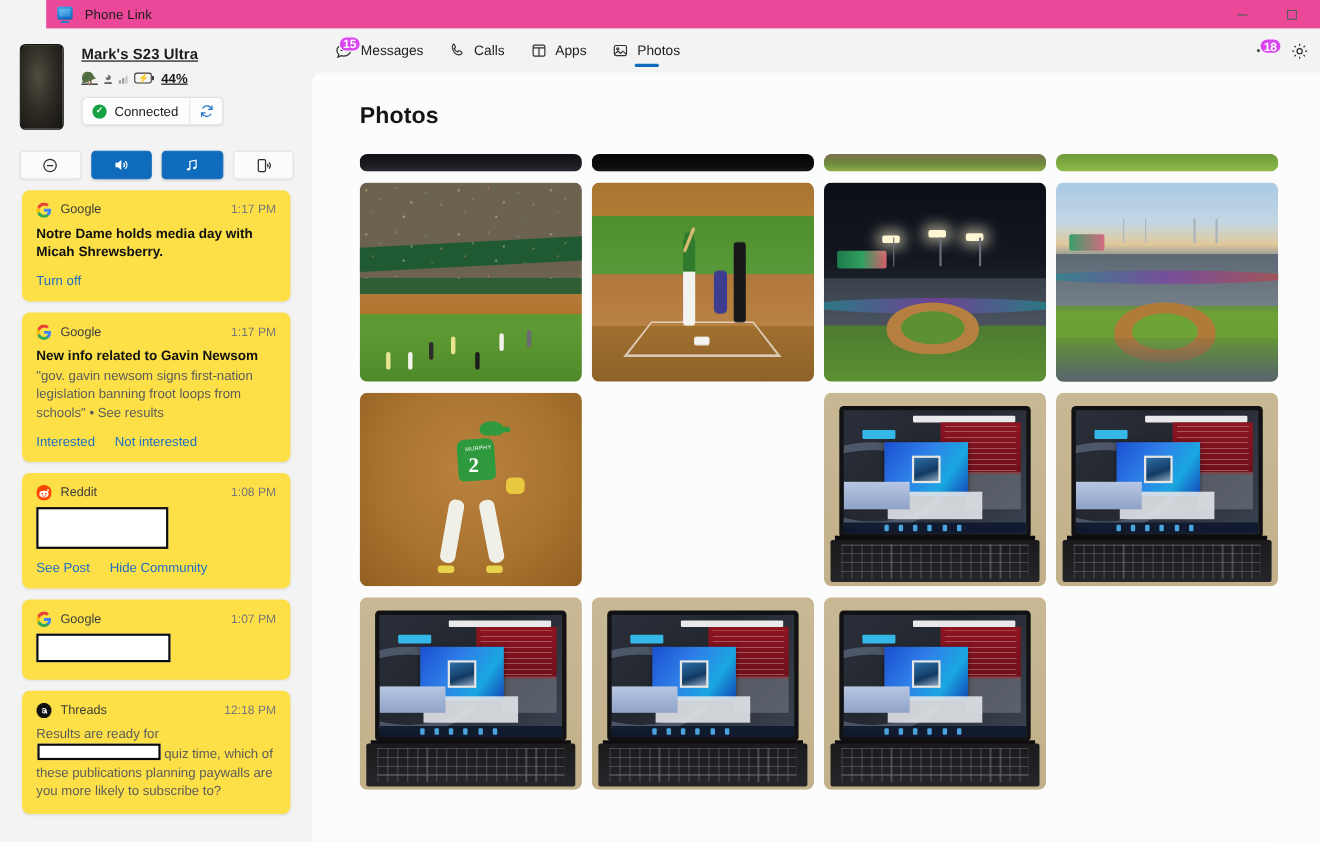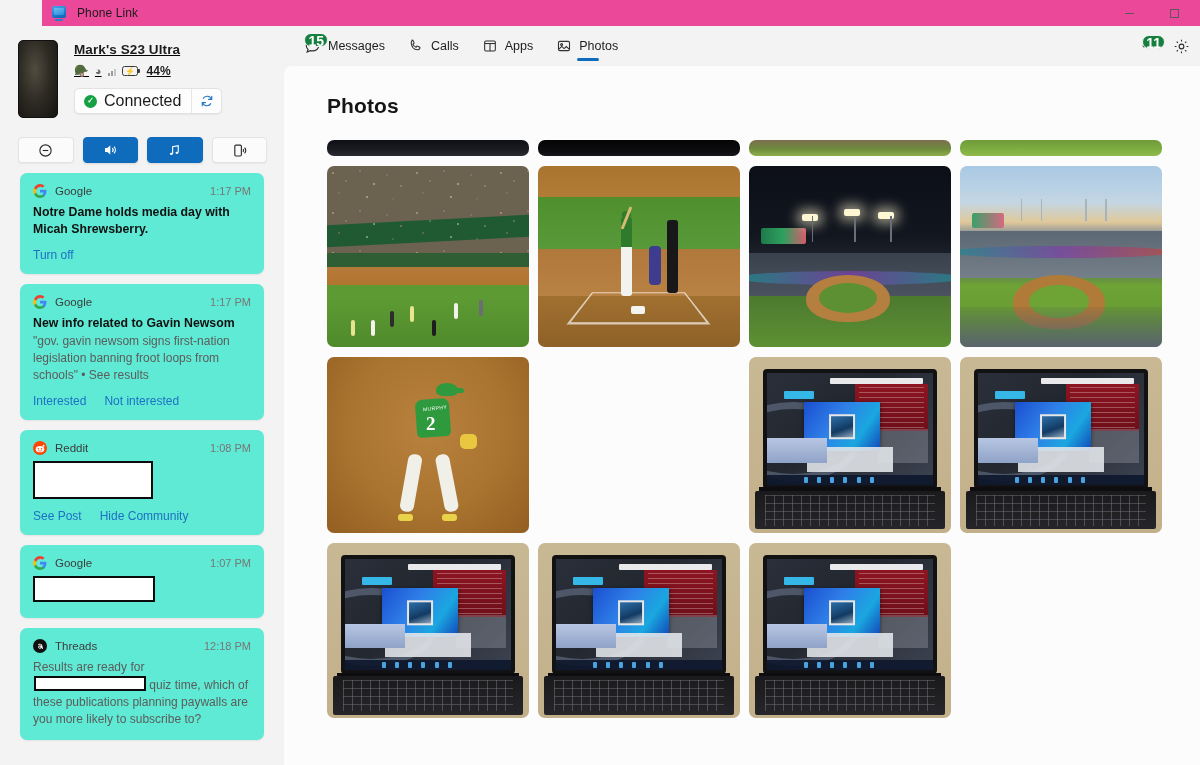--- a/index.html
+++ b/index.html
@@ -77,21 +77,21 @@
     background: #fdfdfd; border: 1px solid #e2e2e2; border-radius: 5px;
     box-shadow: 0 1px 1.5px rgba(0,0,0,.06);
     height: 26px; overflow: hidden;
   }
   .conn-main { display:flex; align-items:center; gap:7px; padding: 0 10px 0 9px; }
   .conn-dot {
     width: 13px; height: 13px; border-radius: 50%; background: #15a142;
     display: flex; align-items: center; justify-content: center;
     color: #fff; font-size: 8px; font-weight: bold; line-height: 1;
   }
-  .conn-label { font-size: 16px; color: #1b1b1b; }
+  .conn-label { font-size: 12px; color: #1b1b1b; }
   .conn-refresh {
     width: 30px; border-left: 1px solid #e6e6e6;
     display: flex; align-items: center; justify-content: center;
     color: #2176c9;
   }
 
   .quick-actions { display: flex; gap: 9px; padding: 19px 17px 0 18px; }
   .qa {
     width: 58px; height: 26px; border-radius: 4px;
     display: flex; align-items: center; justify-content: center;
@@ -102,21 +102,21 @@
 
   .notif-head {
     display: flex; align-items: baseline; justify-content: space-between;
     padding: 24px 20px 0 20px;
   }
   .notif-title { font-size: 17px; font-weight: 600; color: #161616; letter-spacing:.1px; }
   .clear-all { font-size: 12px; color: #1f6fc4; }
 
   .notif-list { padding: 10px 20px 0 20px; display: flex; flex-direction: column; gap: 10px; }
   .notif-card {
-    background: #5eead4; border-radius: 7px; padding: 11px 13px 12px 13px;
+    background: #fde047; border-radius: 7px; padding: 11px 13px 12px 13px;
     box-shadow: 0 1px 2px rgba(0,0,0,.07);
   }
   .notif-top { display: flex; align-items: center; justify-content: space-between; margin-bottom: 6px; }
   .notif-app { display: flex; align-items: center; gap: 8px; }
   .app-badge { width: 14px; height: 14px; flex:none; }
   .notif-app-name { font-size: 11.5px; color: #3c3c3c; }
   .notif-time { font-size: 11px; color: #777; }
   .notif-title-txt { font-size: 12.3px; font-weight: 700; color: #111; line-height: 1.37; }
   .notif-body { font-size: 12px; color: #5c5c5c; line-height: 1.42; margin-top: 1px; }
   .notif-actions { display: flex; gap: 18px; margin-top: 10px; }
@@ -144,22 +144,22 @@
     height: 40px;
   }
   .tab .tab-ico { position: relative; display:flex; align-items:center; color:#303030; }
   .tab .underline {
     position: absolute; bottom: 5px; left: 50%; transform: translateX(-50%);
     width: 22px; height: 3px; border-radius: 2px; background: #0f6cbd;
   }
   .count-badge {
     position: absolute; top: -5px; right: -7px;
     min-width: 14px; height: 14px; padding: 0 3px;
-    border-radius: 8px; background: #15803d; color: #fff;
-    font-size: 14px; font-weight: 700; line-height: 14px; text-align: center;
+    border-radius: 8px; background: #d946ef; color: #fff;
+    font-size: 11px; font-weight: 700; line-height: 14px; text-align: center;
     border: 1.5px solid #f3f3f3;
   }
   .topnav-right {
     position: absolute; right: 10px; top: 0; height: 40px;
     display: flex; align-items: center; gap: 14px;
   }
   .more-wrap { position: relative; display:flex; align-items:center; color:#2b2b2b; }
   .gear { color: #2b2b2b; display:flex; align-items:center; }
 
   .content-panel {
@@ -612,21 +612,21 @@
       <span class="underline"></span>
     </div>
 
     <div class="topnav-right">
       <div class="more-wrap">
         <svg width="18" height="6" viewBox="0 0 18 6">
           <circle cx="3" cy="3" r="1.4" fill="#4a4a4a"></circle>
           <circle cx="8" cy="3" r="1.4" fill="#4a4a4a"></circle>
           <circle cx="13" cy="3" r="1.4" fill="#4a4a4a"></circle>
         </svg>
-        <span class="count-badge" style="top:-8px; right:-6px;">11</span>
+        <span class="count-badge" style="top:-8px; right:-6px;">18</span>
       </div>
       <div class="gear">
         <svg width="17" height="17" viewBox="0 0 18 18" fill="none" stroke="#2b2b2b" stroke-width="1.15">
           <circle cx="9" cy="9" r="2.5"></circle>
           <path d="M9 1.8v1.9M9 14.3v1.9M1.8 9h1.9M14.3 9h1.9M3.9 3.9l1.35 1.35M12.75 12.75l1.35 1.35M14.1 3.9l-1.35 1.35M5.25 12.75L3.9 14.1"></path>
         </svg>
       </div>
     </div>
   </div>
 

